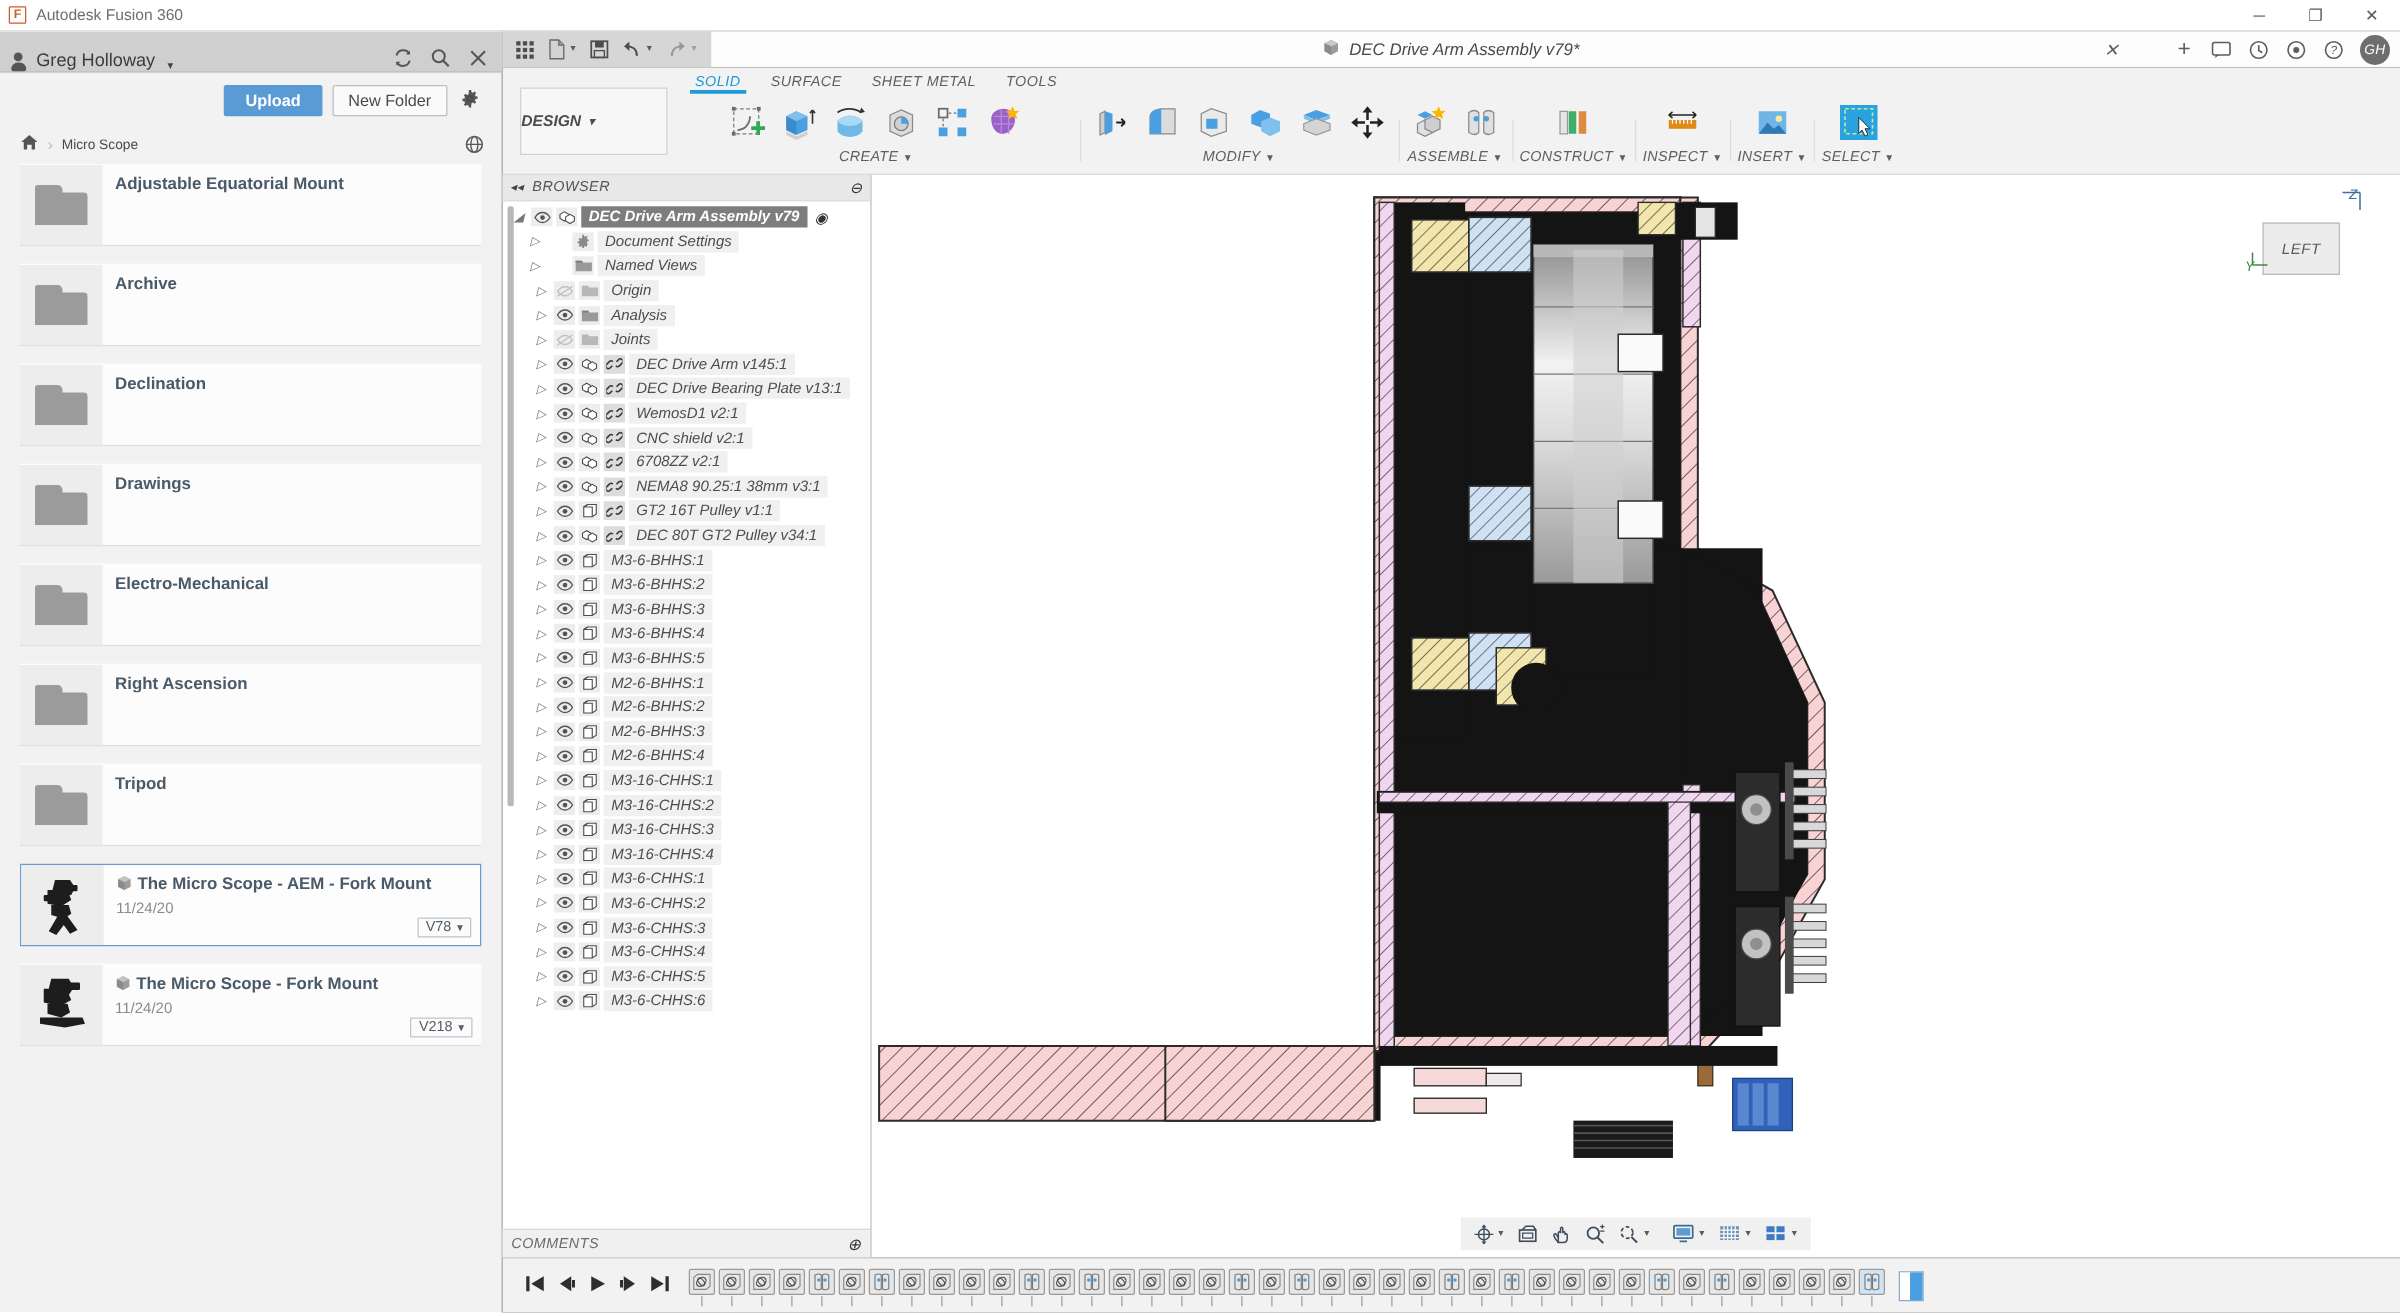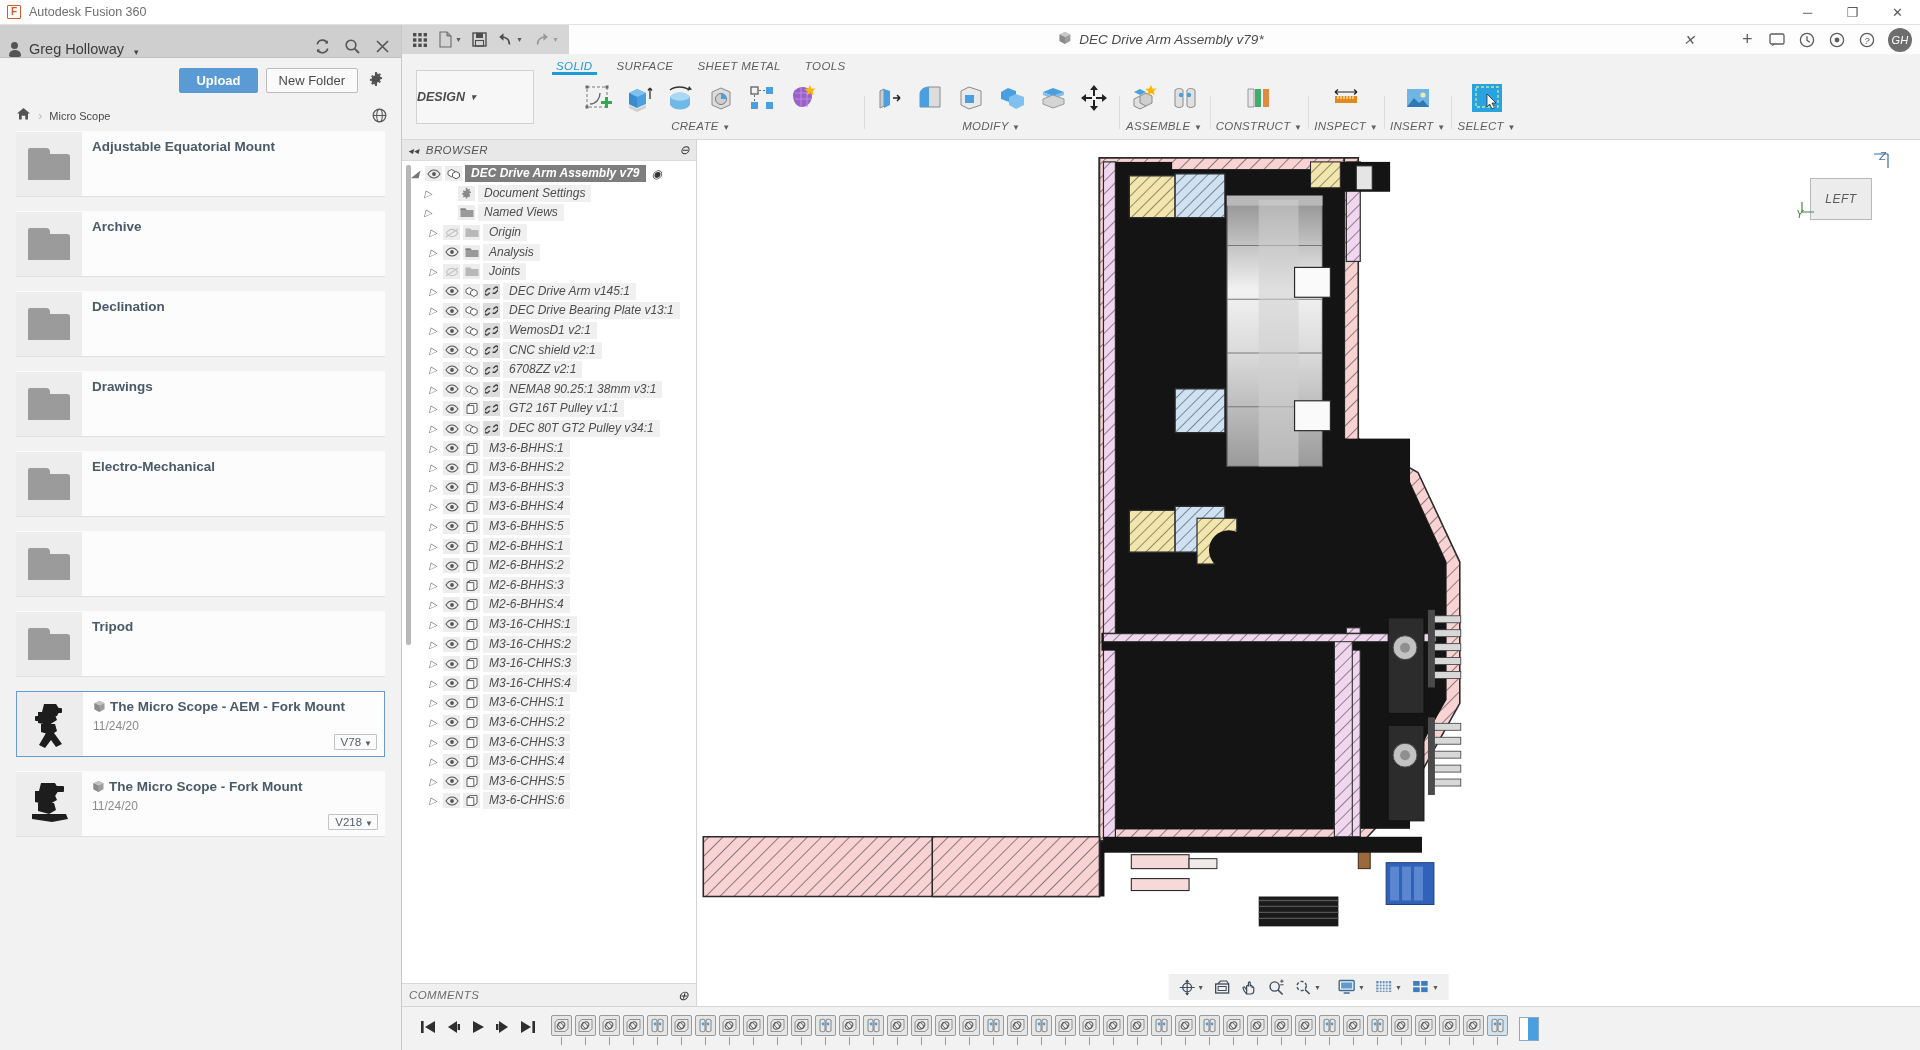--- a/index.html
+++ b/index.html
@@ -349,20 +349,23 @@
           <div class="thumb">
               <span class="folder"></span>
             </div>
           <div class="meta">
               <div class="iname">Electro-Mechanical</div>
             </div>
         </div>
         <div class="dp-item">
           <div class="thumb">
               <span class="folder"></span>
+            </div>
+          <div class="meta">
+              <div class="iname">Right Ascension</div>
             </div>
         </div>
         <div class="dp-item">
           <div class="thumb">
               <span class="folder"></span>
             </div>
           <div class="meta">
               <div class="iname">Tripod</div>
             </div>
         </div>

